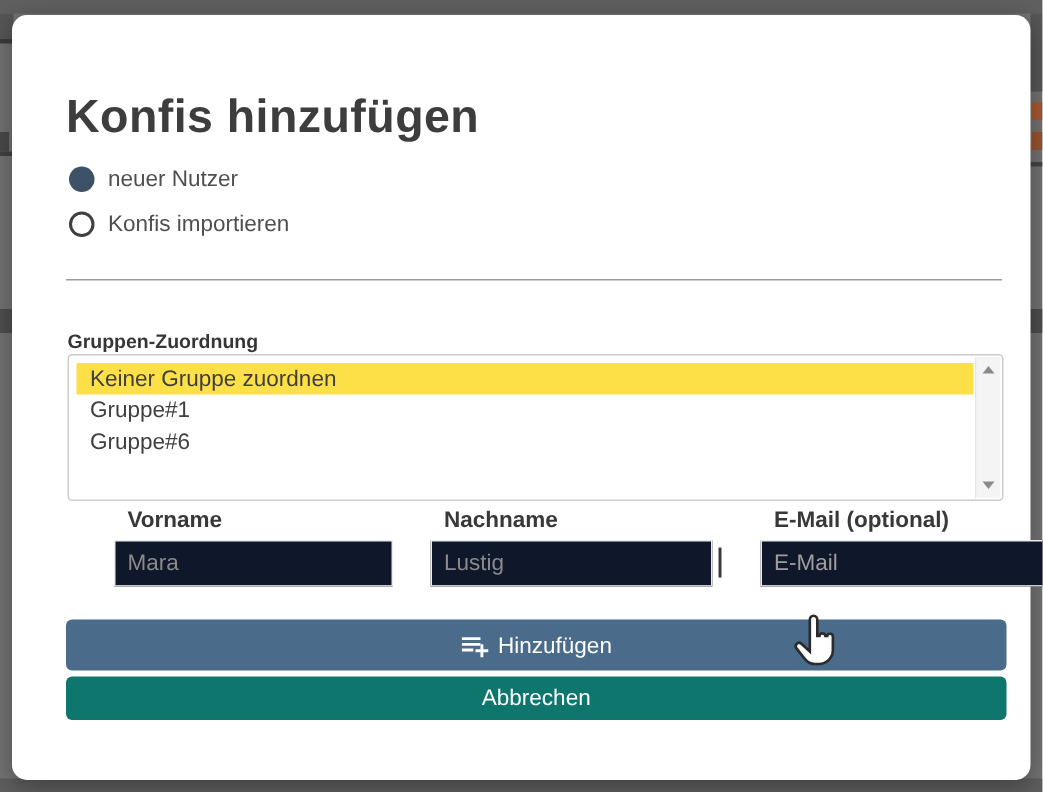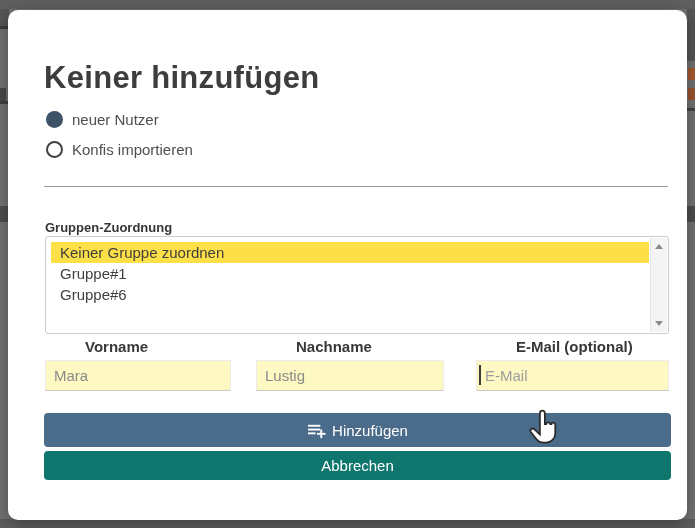--- a/index.html
+++ b/index.html
@@ -64,23 +64,23 @@
   }
   .sb-arrow{position:absolute;left:50%;transform:translateX(-50%);width:0;height:0;}
   .sb-up{top:6px;border-left:4px solid transparent;border-right:4px solid transparent;border-bottom:5px solid #8a8a8a;}
   .sb-down{bottom:6px;border-left:4px solid transparent;border-right:4px solid transparent;border-top:5px solid #8a8a8a;}
 
   .field-label{position:absolute;top:328px;font-size:15px;font-weight:bold;color:#383838;margin-left:40px;}
   .fl0{left:37px;}.fl1{left:248px;}.fl2{left:468px;}
 
   .text-input{
     position:absolute;top:350px;height:31px;box-sizing:border-box;
-    background:#fef9c3;border:1px solid #ececec;border-bottom:1px solid #c9c9c9;
+    background:#0f172a;border:1px solid #ececec;border-bottom:1px solid #c9c9c9;
     font-family:"Liberation Sans","DejaVu Sans",sans-serif;
-    font-size:15px;color:#8a8a8a;padding:0 8px;outline:none;
+    font-size:15px;color:#8a8a8a;padding:0 8px;outline:none;margin-left:31px;
   }
   .ti0{left:37px;width:186px;}
   .ti1{left:248px;width:188px;}
   .ti2{left:468px;width:193px;}
   .text-input::placeholder{color:#9d9d9d;opacity:1;}
   .caret{position:absolute;left:471px;top:355px;width:2px;height:20px;background:#3a3a3a;}
 
   .btn{
     position:absolute;left:36px;width:627px;border:none;border-radius:4px;
     display:flex;align-items:center;justify-content:center;gap:6px;
@@ -106,21 +106,21 @@
   <div class="frag frag-l4"></div>
   <div class="frag frag-l5"></div>
   <div class="frag frag-r1"></div>
   <div class="frag frag-r2"></div>
   <div class="frag frag-r3"></div>
   <div class="frag frag-r4"></div>
   <div class="frag frag-r5"></div>
 
   <div class="modal">
 
-    <div class="title">Keiner hinzufügen</div>
+    <div class="title">Konfis hinzufügen</div>
 
     <div class="radio-row r1">
       <span class="radio-dot checked"></span>
       <span class="radio-label">neuer Nutzer</span>
     </div>
 
     <div class="radio-row r2">
       <span class="radio-dot unchecked"></span>
       <span class="radio-label">Konfis importieren</span>
     </div>

